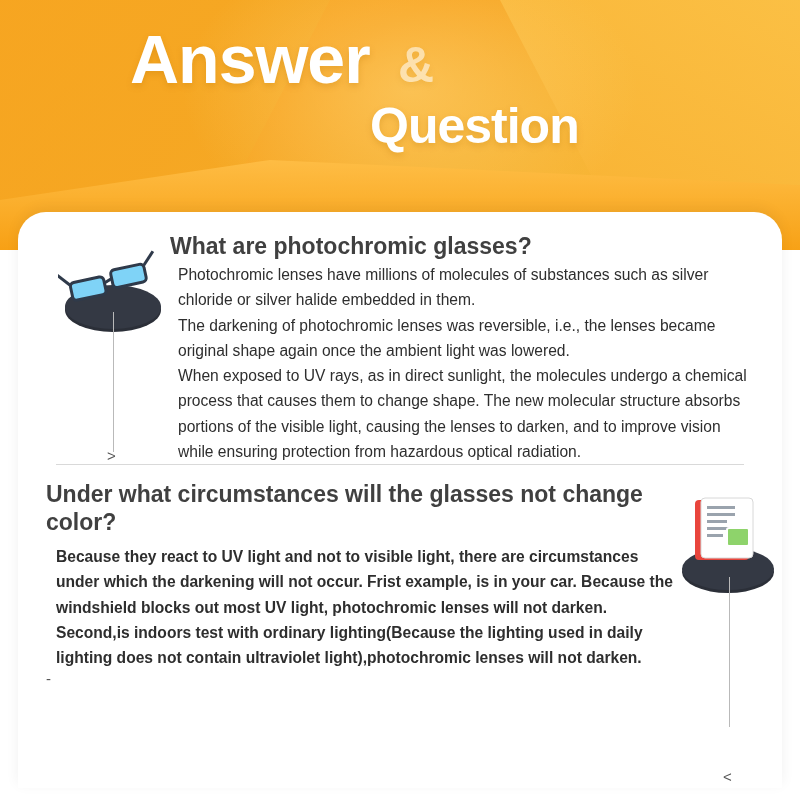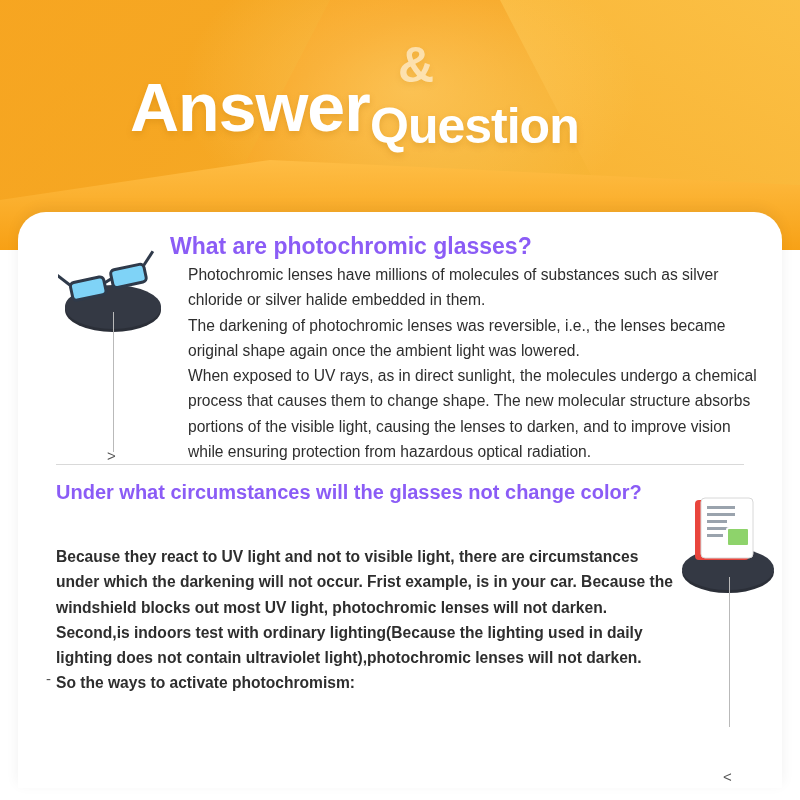--- a/index.html
+++ b/index.html
@@ -63,21 +63,20 @@
     position: absolute;
     color: #ffffff;
     font-weight: bold;
     letter-spacing: -1px;
     text-shadow: 0 3px 6px rgba(180,110,0,0.25);
     white-space: nowrap;
   }
   .title-answer {
     left: 130px; top: 20px;
     font-size: 68px;
-    margin-top: 48px;
   }
   .title-amp {
     left: 398px; top: 36px;
     font-size: 50px;
     opacity: 0.55;
     font-weight: bold;
   }
   .title-question {
     left: 370px; top: 97px;
     font-size: 50px;
@@ -92,34 +91,34 @@
     height: 576px;
     background: #ffffff;
     border-radius: 28px 28px 0 0;
     box-shadow: 0 -4px 14px rgba(0,0,0,0.06);
   }
 
   .qa-block { position: relative; }
 
   .q-heading {
     position: absolute;
-    color: #8b5cf6;
+    color: #404040;
     font-weight: bold;
     line-height: 1.22;
   }
   .q1-heading { left: 152px; top: 20px; font-size: 23px; }
-  .q2-heading { left: 38px;  top: 268px; font-size: 20px; width: 600px; }
+  .q2-heading { left: 28px;  top: 268px; font-size: 23px; width: 600px; }
 
   .q-body {
     position: absolute;
     color: #2e2e2e;
     font-size: 15.6px;
     line-height: 1.62;
   }
-  .q1-body { left: 170px; top: 50px; width: 575px; }
+  .q1-body { left: 160px; top: 50px; width: 575px; }
   .q2-body { left: 38px;  top: 332px; width: 620px; font-weight: bold; }
 
   .q-body p { margin: 0; }
 
   .divider {
     position: absolute;
     left: 38px;
     top: 252px;
     width: 688px;
     height: 1px;
@@ -206,21 +205,20 @@
         <p>When exposed to UV rays, as in direct sunlight, the molecules undergo a chemical process that causes them to change shape. The new molecular structure absorbs portions of the visible light, causing the lenses to darken, and to improve vision while ensuring protection from hazardous optical radiation.</p>
       </div>
     </div>
 
     <div class="divider"></div>
 
     <div class="qa-block">
       <div class="q-heading q2-heading">Under what circumstances will the glasses not change color?</div>
       <div class="q-body q2-body">
         <p>Because they react to UV light and not to visible light, there are circumstances under which the darkening will not occur. Frist example, is in your car. Because the windshield blocks out most UV light, photochromic lenses will not darken. Second,is indoors test with ordinary lighting(Because the lighting used in daily lighting does not contain ultraviolet light),photochromic lenses will not darken.</p>
-        <p>So the ways to activate photochromism:</p>
       </div>
     </div>
 
     <div class="dash-mark">-</div>
 
     <div class="illo-docs">
       <svg width="110" height="110" viewBox="0 0 110 110" xmlns="http://www.w3.org/2000/svg">
         <ellipse cx="55" cy="82" rx="46" ry="21" fill="#2b2f38"></ellipse>
         <ellipse cx="55" cy="79" rx="46" ry="21" fill="#343944"></ellipse>
         <g transform="translate(22,8)">

